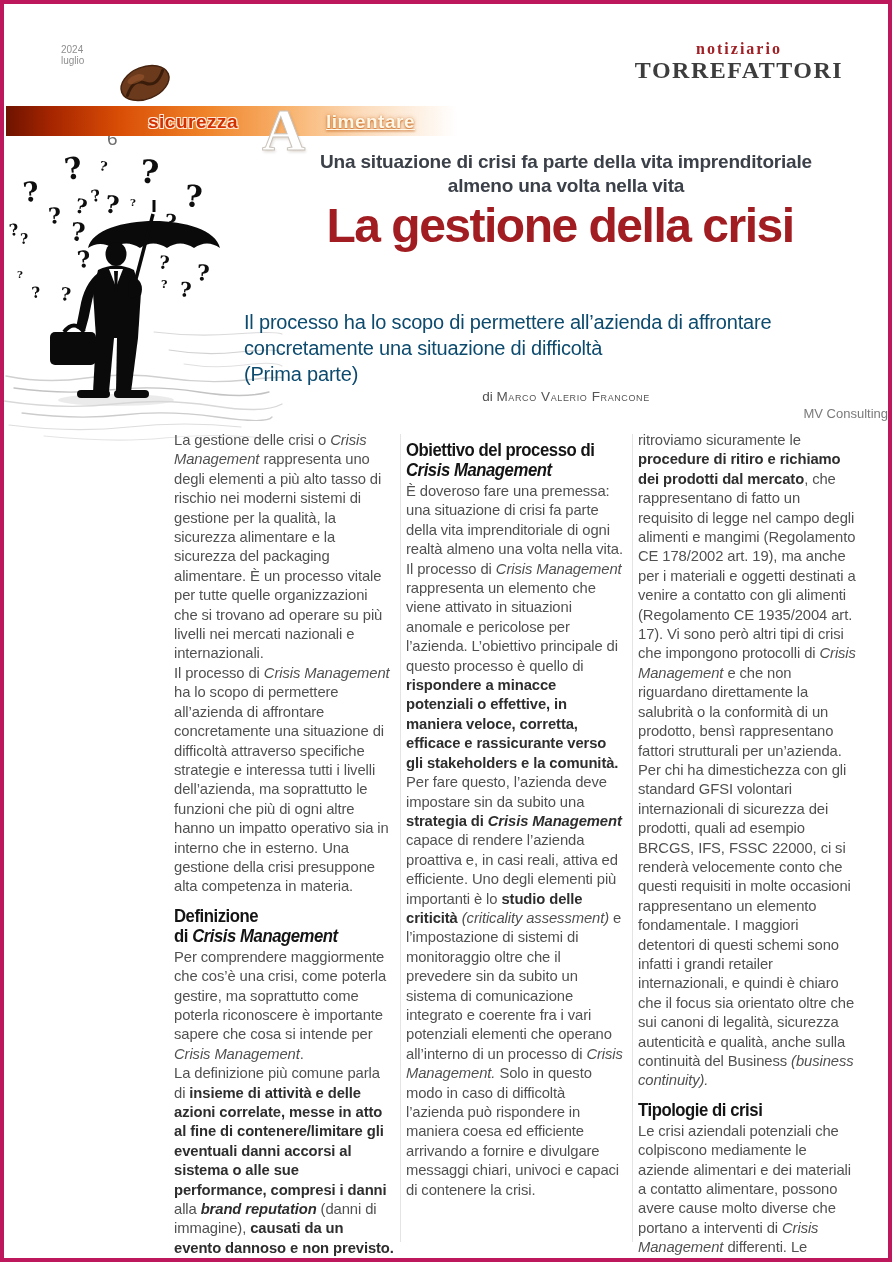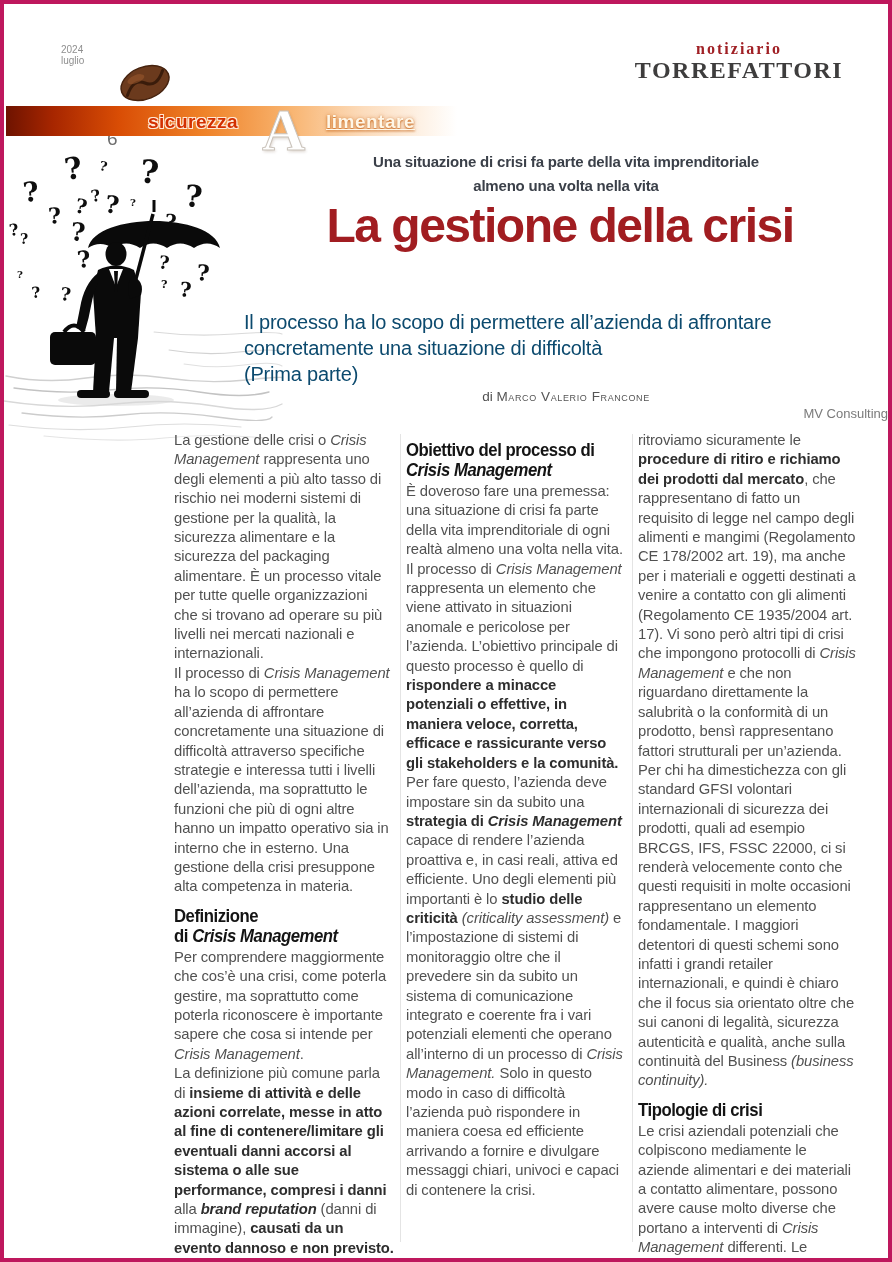--- a/index.html
+++ b/index.html
@@ -38,21 +38,21 @@
     position:absolute;left:320px;top:5px;font-size:19px;font-weight:bold;color:#fff7e8;
     text-shadow:0 1px 2px rgba(196,92,10,.9),0 0 4px rgba(196,92,10,.55);
     letter-spacing:.5px;
     text-decoration:underline;
   }
   
   .illus{position:absolute;left:0;top:136px;width:280px;height:308px;pointer-events:none;}
   
   .kicker{
     position:absolute;left:240px;top:146px;width:644px;
-    text-align:center;font-size:15px;line-height:24px;font-weight:bold;color:#3b4049;
+    text-align:center;font-size:19px;line-height:24px;font-weight:bold;color:#3b4049;
     white-space:pre-line;letter-spacing:-.2px;
   }
   .title{
     position:absolute;left:228px;top:197px;width:656px;
     text-align:center;color:#a11d21;font-weight:900;
     font-size:48px;line-height:50px;letter-spacing:-1.5px;
   }
   .title .t-italic{font-style:italic;}
   .subtitle{
     position:absolute;left:240px;top:305px;width:644px;

